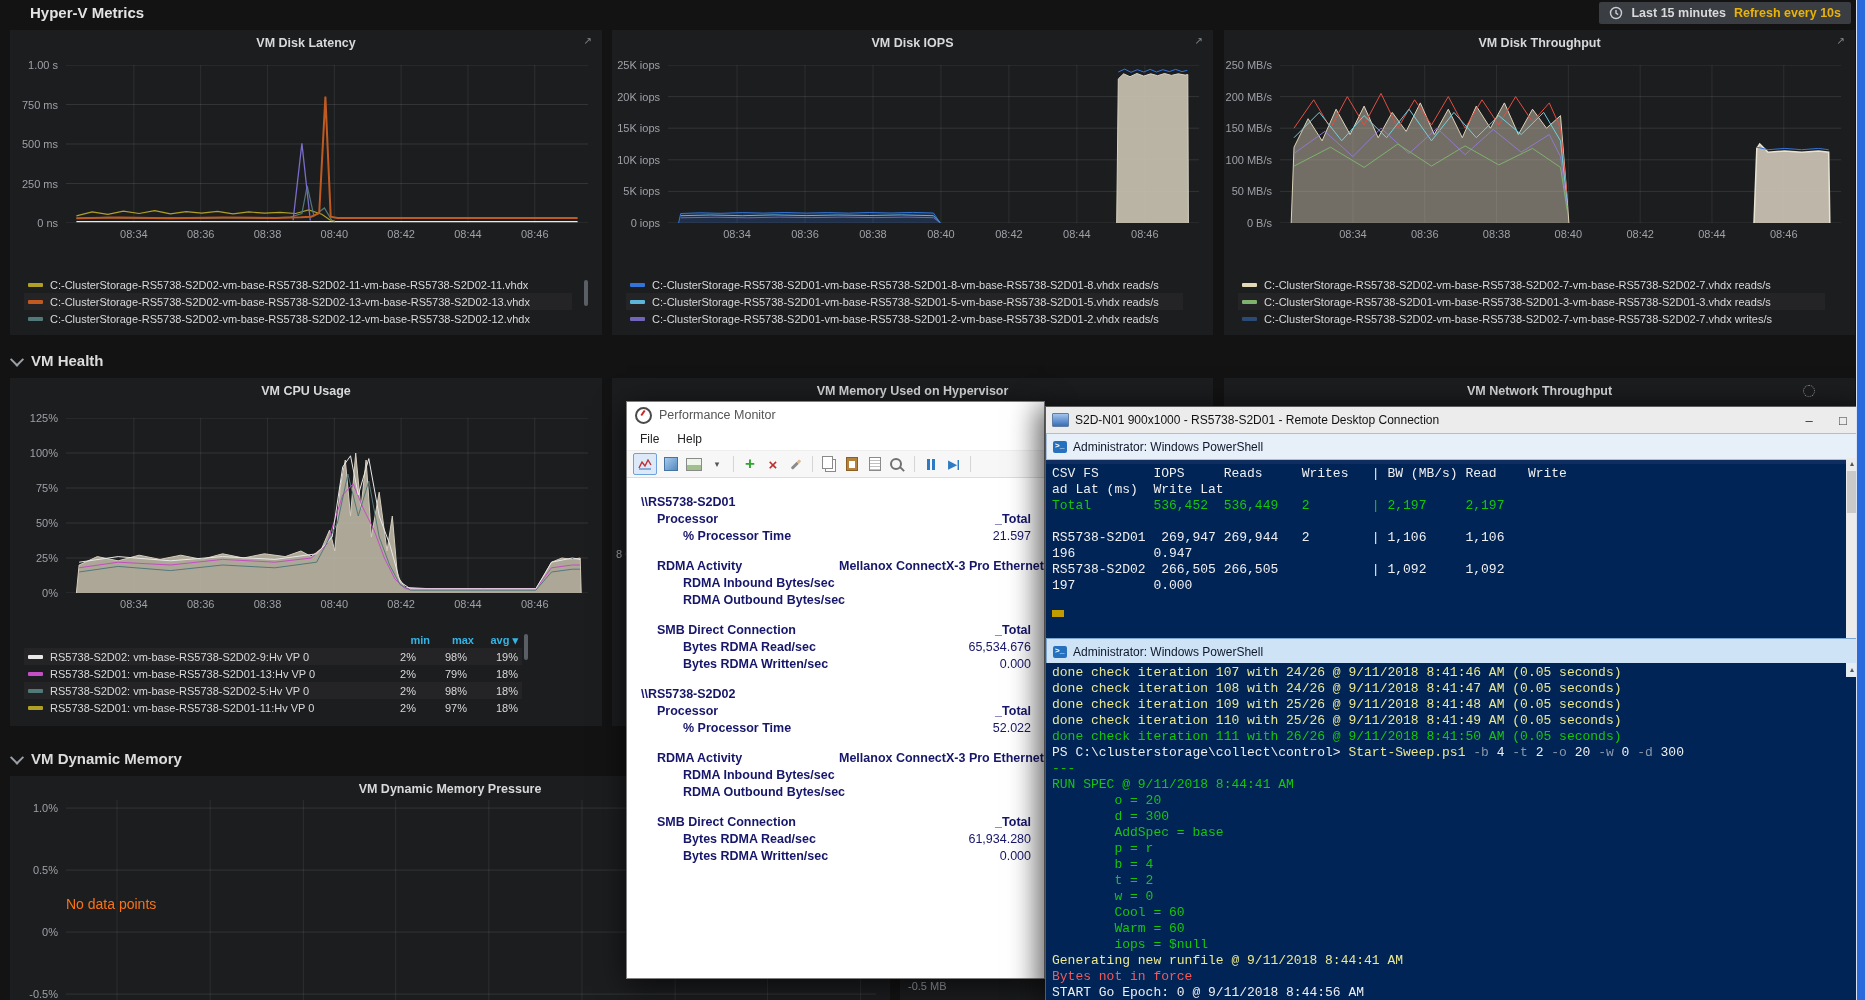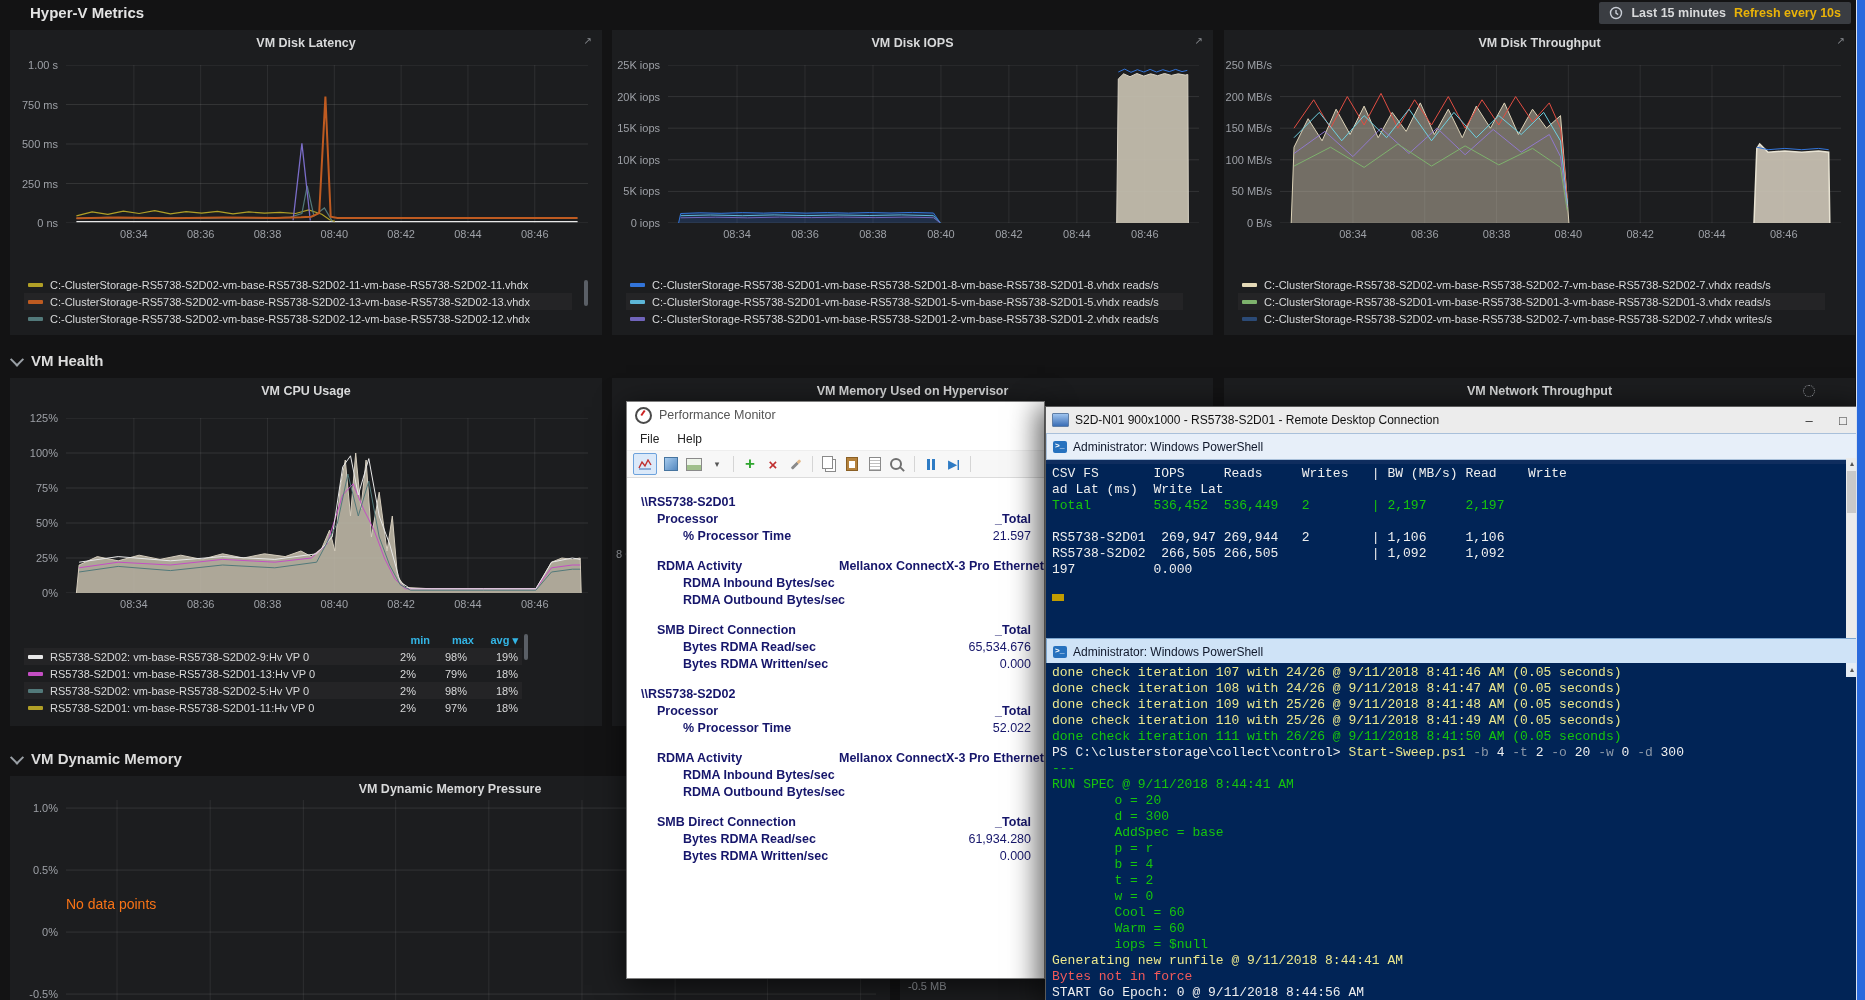--- a/index.html
+++ b/index.html
@@ -480,20 +480,21 @@
       <div class="ps-titlebar">
         <span class="ps-ico"></span>
         <span>Administrator: Windows PowerShell</span>
       </div>
       <div class="ps-content" id="ps1c">
           <div class="tline"><span class="sg-w">CSV FS       IOPS     Reads     Writes   | BW (MB/s) Read    Write</span></div>
           <div class="tline"><span class="sg-w">ad Lat (ms)  Write Lat</span></div>
           <div class="tline"><span class="sg-g">Total        536,452  536,449   2        | 2,197     2,197</span></div>
           <div class="tline">&nbsp;</div>
           <div class="tline"><span class="sg-w">RS5738-S2D01  269,947 269,944   2        | 1,106     1,106</span></div>
+          <div class="tline"><span class="sg-w">196          0.947</span></div>
           <div class="tline"><span class="sg-w">RS5738-S2D02  266,505 266,505            | 1,092     1,092</span></div>
           <div class="tline"><span class="sg-w">197          0.000</span></div>
           <div class="tline">&nbsp;</div>
           <div class="tline"><span class="sg-cur">  </span></div>
         </div>
       <div class="ps-scroll">
         <span class="arr">▴</span>
         <span class="ps-thumb"></span>
       </div>
     </div>

